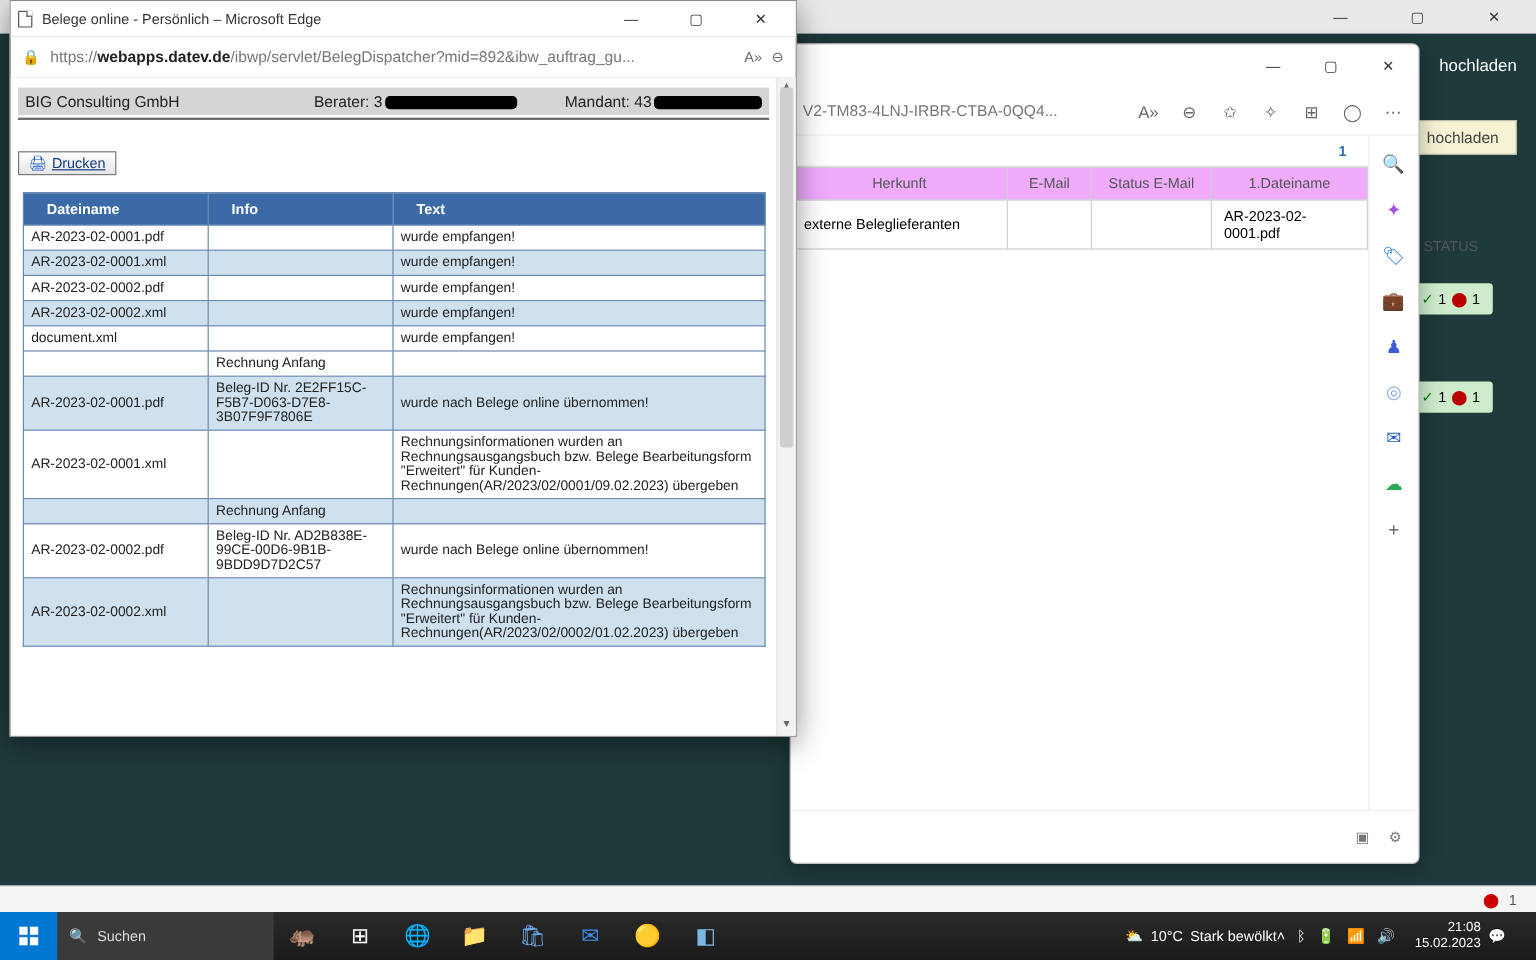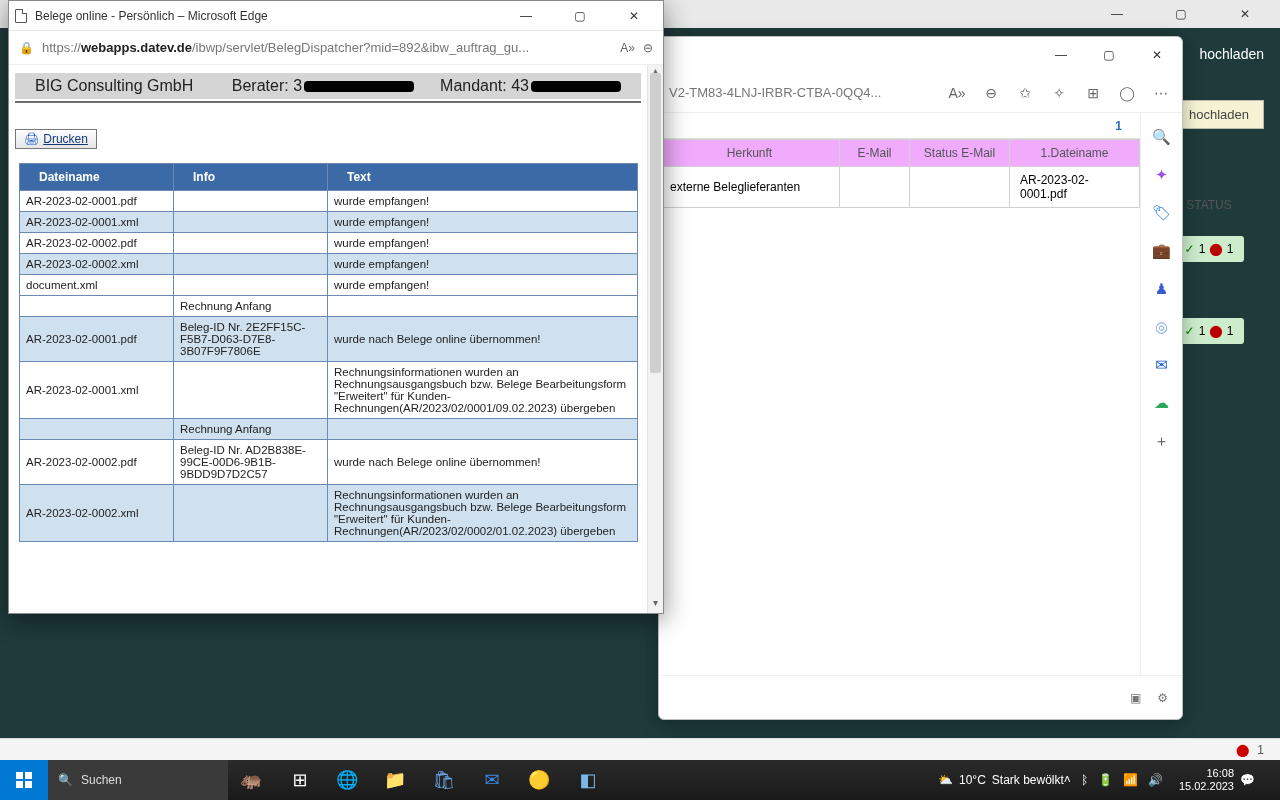--- a/index.html
+++ b/index.html
@@ -57,21 +57,21 @@
 .popup-url { height:34px; display:flex; align-items:center; gap:8px; padding:0 10px; color:#444; border-bottom:1px solid #eee; }
 .popup-url .addr { flex:1; font-size:13px; color:#777; overflow:hidden; white-space:nowrap; text-overflow:ellipsis; }
 .popup-url .addr b { color:#222; font-weight:600; }
 .popup-body { flex:1; position:relative; background:#fff; overflow:hidden; }
 .popup-scroll { position:absolute; right:0; top:0; bottom:0; width:16px; background:#f2f2f2; border-left:1px solid #e4e4e4; }
 .popup-scroll .thumb { position:absolute; left:2px; right:2px; top:8px; height:300px; background:#cfcfcf; border-radius:2px; }
 .popup-scroll .arrow { position:absolute; left:0; right:0; height:16px; text-align:center; font-size:10px; color:#666; }
 .popup-inner { position:absolute; left:0; right:16px; top:0; bottom:0; padding:0; overflow:hidden; }
 
 .header-band { margin:8px 6px 0 6px; }
-.band-top { background:#d5d5d5; padding:4px 20px; display:flex; gap:26px; font-size:16px; color:#222; }
+.band-top { background:#d5d5d5; padding:4px 6px; display:flex; gap:40px; font-size:13px; color:#222; }
 .band-top .redact { display:inline-block; width:110px; height:11px; background:#000; vertical-align:middle; border-radius:4px; margin-left:2px; }
 .band-line { height:2px; background:#6f6f6f; margin-top:2px; }
 .print-btn { margin:26px 0 14px 6px; display:inline-flex; align-items:center; gap:4px; border:1px solid #777; background:linear-gradient(#fefefe,#e6e6e6); padding:2px 8px; font-size:12px; color:#133a7a; }
 .print-btn .picon { color:#1457c7; }
 
 table.report { border-collapse:collapse; width:618px; margin-left:10px; table-layout:fixed; }
 table.report th { background:#3c6aa6; color:#fff; text-align:left; padding:6px 19px; font-size:12px; font-weight:bold; border:1px solid #6b8ab3; }
 table.report td { border:1px solid #6b8ab3; padding:4px 6px; font-size:11.5px; vertical-align:middle; color:#222; }
 table.report tr.odd td { background:#ffffff; }
 table.report tr.even td { background:#cfe0ef; }
@@ -318,19 +318,19 @@
       <span>Stark bewölkt</span>
     </div>
     <div class="tray">
       <span>˄</span>
       <span>ᛒ</span>
       <span>🔋</span>
       <span>📶</span>
       <span>🔊</span>
     </div>
     <div class="clock">
-      <div>16:08</div>
+      <div>21:08</div>
       <div>15.02.2023</div>
     </div>
     <div class="ticon" style="width:40px">💬</div>
   </div>
 
 </div>
 
 </body></html>

